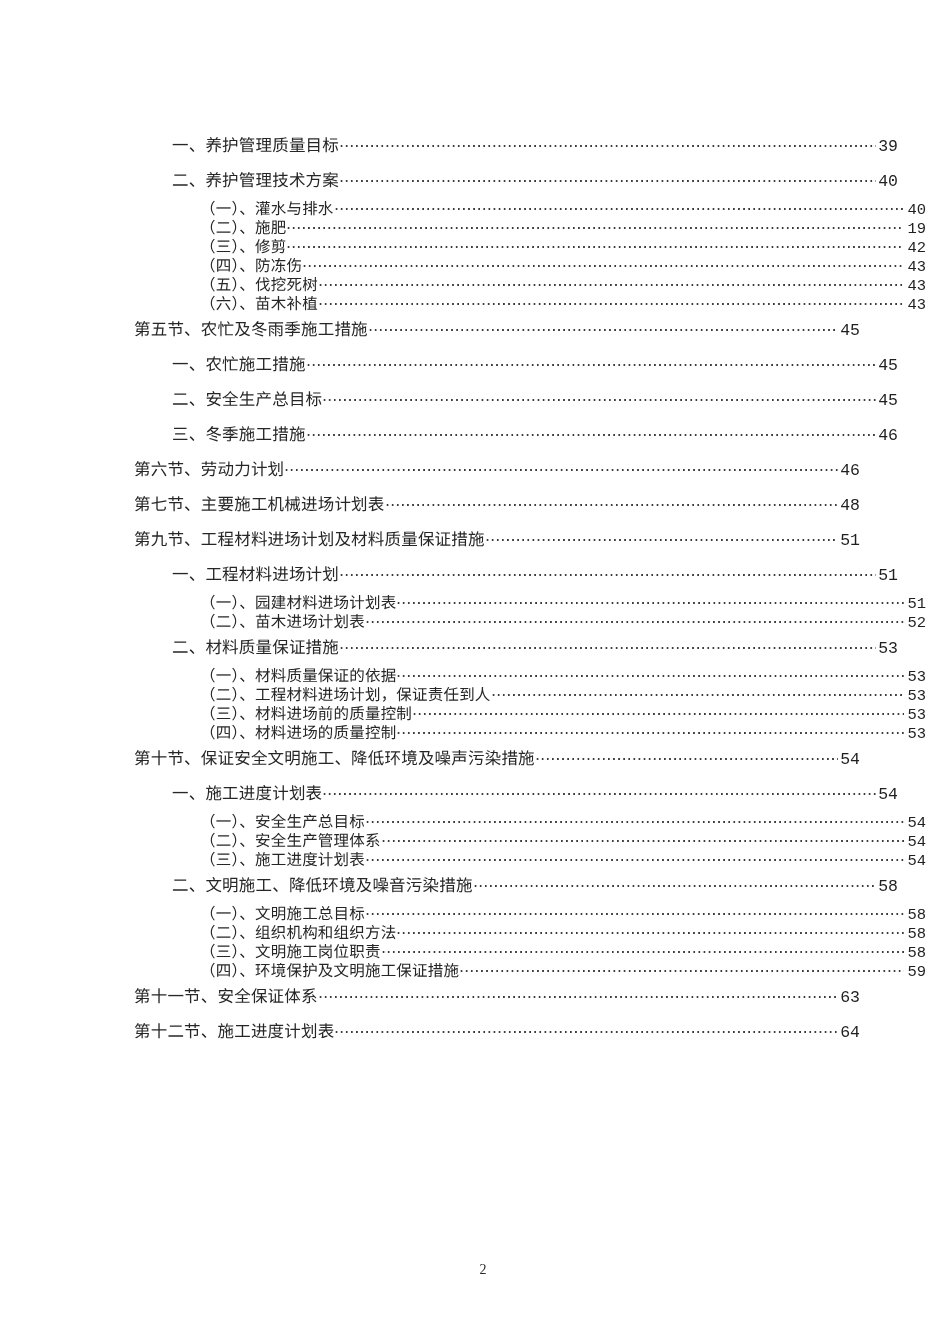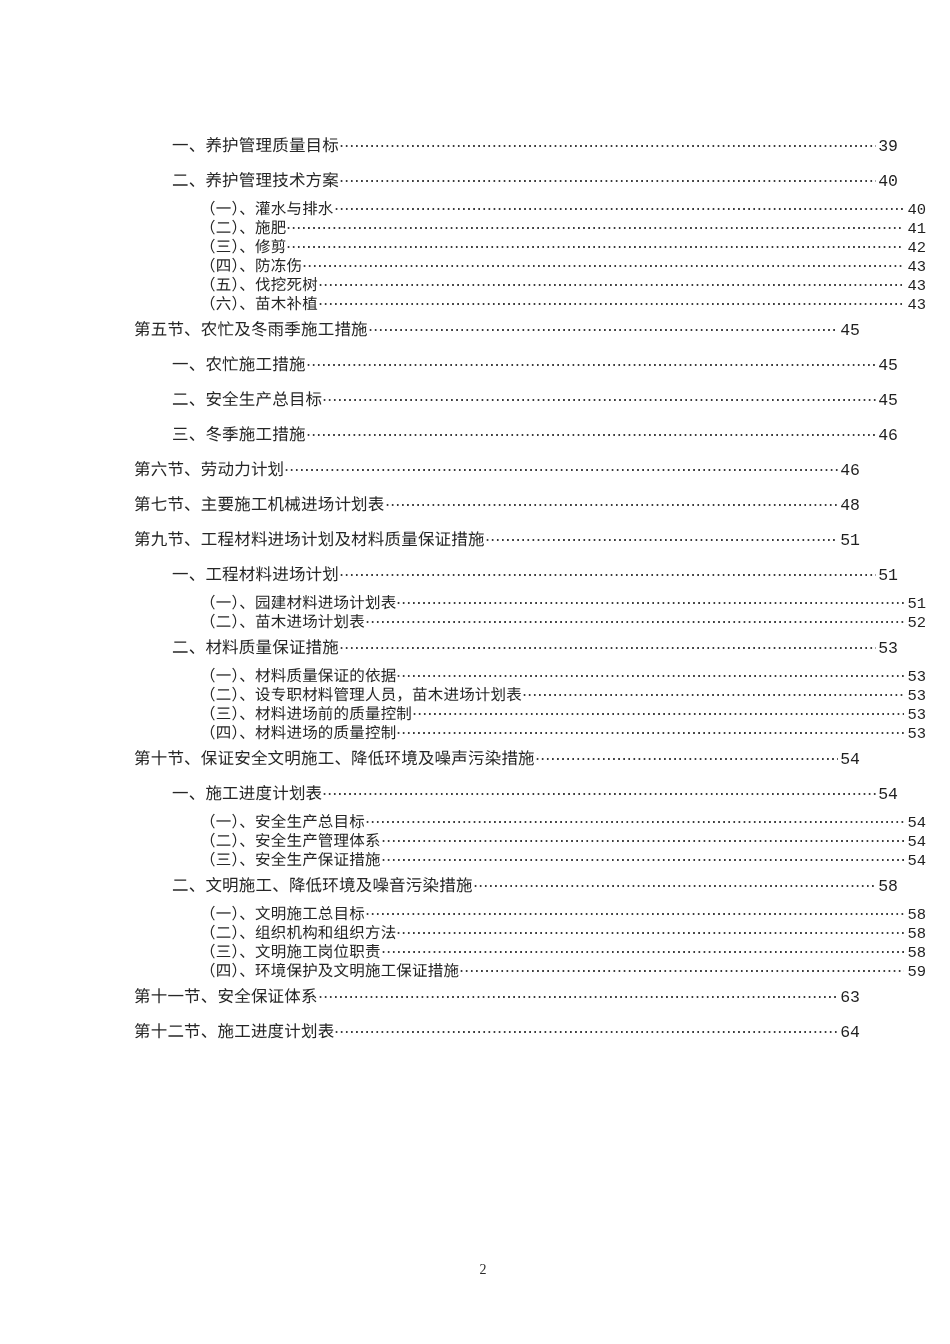--- a/index.html
+++ b/index.html
@@ -121,21 +121,21 @@
         <span class="toc-page">40</span>
       </div>
       <div class="toc-entry lvl-2">
         <span class="toc-label">（一）、灌水与排水</span>
         <span class="toc-dots"></span>
         <span class="toc-page">40</span>
       </div>
       <div class="toc-entry lvl-2">
         <span class="toc-label">（二）、施肥</span>
         <span class="toc-dots"></span>
-        <span class="toc-page">41</span>
+        <span class="toc-page">19</span>
       </div>
       <div class="toc-entry lvl-2">
         <span class="toc-label">（三）、修剪</span>
         <span class="toc-dots"></span>
         <span class="toc-page">42</span>
       </div>
       <div class="toc-entry lvl-2">
         <span class="toc-label">（四）、防冻伤</span>
         <span class="toc-dots"></span>
         <span class="toc-page">43</span>
@@ -204,21 +204,21 @@
         <span class="toc-label">二、材料质量保证措施</span>
         <span class="toc-dots"></span>
         <span class="toc-page">53</span>
       </div>
       <div class="toc-entry lvl-2">
         <span class="toc-label">（一）、材料质量保证的依据</span>
         <span class="toc-dots"></span>
         <span class="toc-page">53</span>
       </div>
       <div class="toc-entry lvl-2">
-        <span class="toc-label">（二）、设专职材料管理人员，苗木进场计划表</span>
+        <span class="toc-label">（二）、工程材料进场计划，保证责任到人</span>
         <span class="toc-dots"></span>
         <span class="toc-page">53</span>
       </div>
       <div class="toc-entry lvl-2">
         <span class="toc-label">（三）、材料进场前的质量控制</span>
         <span class="toc-dots"></span>
         <span class="toc-page">53</span>
       </div>
       <div class="toc-entry lvl-2">
         <span class="toc-label">（四）、材料进场的质量控制</span>
@@ -239,21 +239,21 @@
         <span class="toc-label">（一）、安全生产总目标</span>
         <span class="toc-dots"></span>
         <span class="toc-page">54</span>
       </div>
       <div class="toc-entry lvl-2">
         <span class="toc-label">（二）、安全生产管理体系</span>
         <span class="toc-dots"></span>
         <span class="toc-page">54</span>
       </div>
       <div class="toc-entry lvl-2">
-        <span class="toc-label">（三）、安全生产保证措施</span>
+        <span class="toc-label">（三）、施工进度计划表</span>
         <span class="toc-dots"></span>
         <span class="toc-page">54</span>
       </div>
       <div class="toc-entry lvl-1">
         <span class="toc-label">二、文明施工、降低环境及噪音污染措施</span>
         <span class="toc-dots"></span>
         <span class="toc-page">58</span>
       </div>
       <div class="toc-entry lvl-2">
         <span class="toc-label">（一）、文明施工总目标</span>

